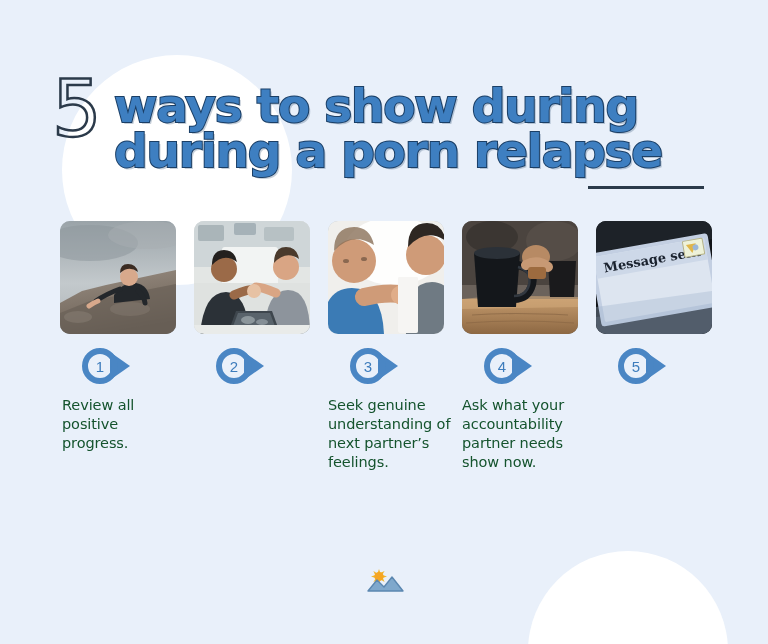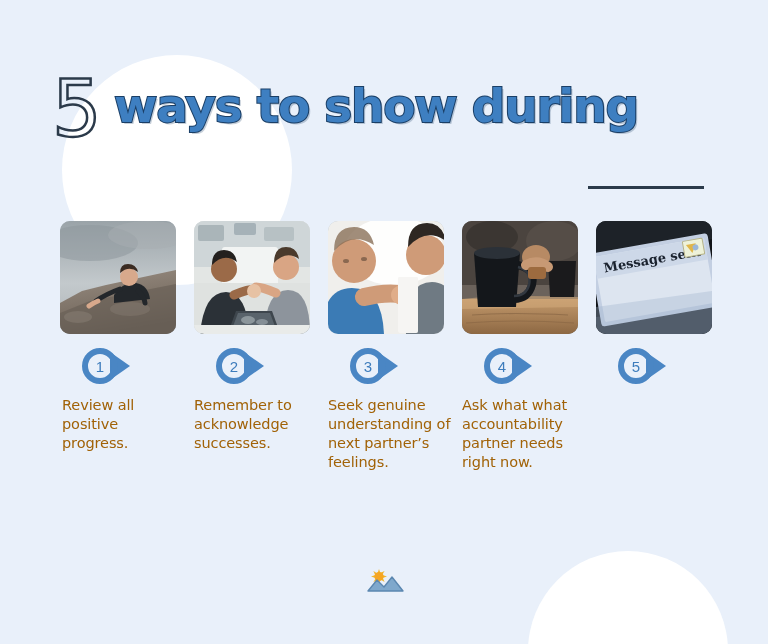--- a/index.html
+++ b/index.html
@@ -141,21 +141,21 @@
     color: #3d7cbc;
     line-height: 1;
   }
 
   
   .caption {
     margin-top: 12px;
     font-family: "DejaVu Sans", sans-serif;
     font-size: 14.5px;
     line-height: 1.30;
-    color: #a16207;
+    color: #14532d;
     letter-spacing: -0.1px;
     width: 124px;
   }
   .card:nth-child(1) .caption { margin-left: 2px; }
 
   
   .footer-logo {
     position: absolute;
     left: 366px;
     top: 566px;
@@ -169,20 +169,21 @@
 
 <div class="canvas">
 
   <div class="blob blob-top-left"></div>
   <div class="blob blob-bottom-right"></div>
 
   <div class="title-wrap">
     <div class="big-five">5</div>
     <div class="headline">
       <span class="headline-line l1">ways to show during</span>
+      <span class="headline-line l2">during a porn relapse</span>
     </div>
   </div>
   <div class="title-rule"></div>
 
   <div class="cards">
 
     <div class="card">
       <div class="photo">
         <svg viewBox="0 0 116 113" xmlns="http://www.w3.org/2000/svg">
           <defs>
@@ -253,21 +254,20 @@
           <rect x="0" y="104" width="116" height="9" fill="#e9ebe9"></rect>
         </svg>
       </div>
       <div class="badge">
         <svg viewBox="0 0 50 36" xmlns="http://www.w3.org/2000/svg">
           <path d="M28 4 L48 18 L28 32 Z" fill="#4a86c4"></path>
           <circle cx="18" cy="18" r="15" fill="none" stroke="#4a86c4" stroke-width="6"></circle>
         </svg>
         <div class="badge-num">2</div>
       </div>
-      <div class="caption">Remember to acknowledge successes.</div>
     </div>
 
     <div class="card">
       <div class="photo">
         <svg viewBox="0 0 116 113" xmlns="http://www.w3.org/2000/svg">
           <rect width="116" height="113" fill="#f0efec"></rect>
           <ellipse cx="66" cy="30" rx="50" ry="34" fill="#ffffff" opacity="0.9"></ellipse>
 
           <path d="M-6 113 q0 -46 30 -46 q30 0 32 46 Z" fill="#3b7bb5"></path>
           <circle cx="26" cy="40" r="22" fill="#cf9b78"></circle>
@@ -325,21 +325,21 @@
           <rect x="66" y="46" width="18" height="12" rx="3" fill="#9d6b3f"></rect>
         </svg>
       </div>
       <div class="badge">
         <svg viewBox="0 0 50 36" xmlns="http://www.w3.org/2000/svg">
           <path d="M28 4 L48 18 L28 32 Z" fill="#4a86c4"></path>
           <circle cx="18" cy="18" r="15" fill="none" stroke="#4a86c4" stroke-width="6"></circle>
         </svg>
         <div class="badge-num">4</div>
       </div>
-      <div class="caption">Ask what what accountability partner needs right now.</div>
+      <div class="caption">Ask what your accountability partner needs show now.</div>
     </div>
 
     <div class="card">
       <div class="photo">
         <svg viewBox="0 0 116 113" xmlns="http://www.w3.org/2000/svg">
           <rect width="116" height="113" fill="#111418"></rect>
           <path d="M0 0 L116 0 L116 18 L0 40 Z" fill="#1d2228"></path>
           <path d="M0 96 L116 80 L116 113 L0 113 Z" fill="#2a3038"></path>
 
           <g transform="rotate(-10 58 56)">

